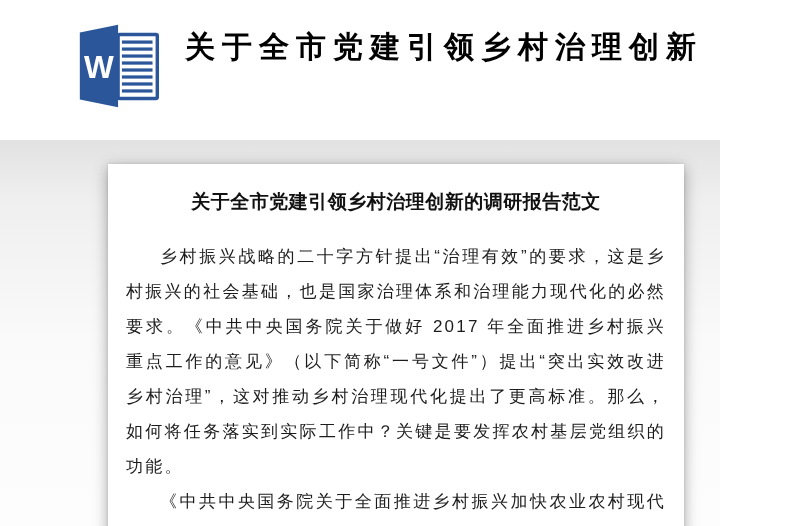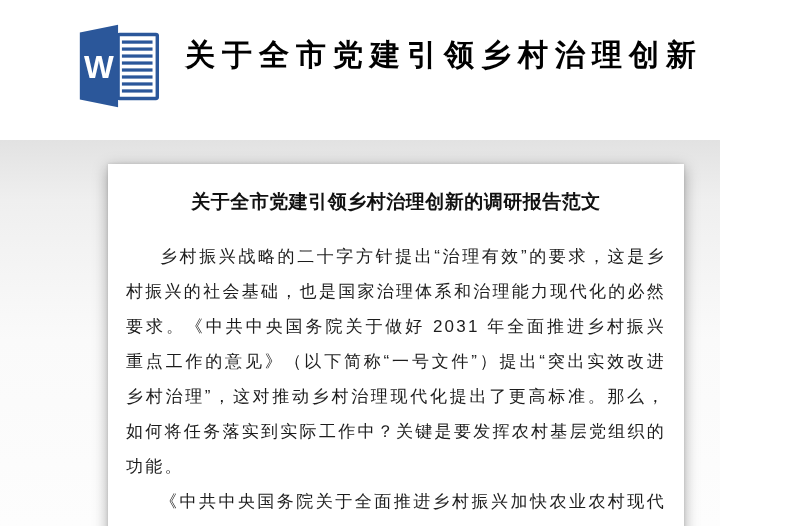--- a/index.html
+++ b/index.html
@@ -11,21 +11,21 @@
   .app{position:relative;width:800px;height:526px;overflow:hidden;}
 
   
   .header{
     position:relative;width:800px;height:140px;background:#ffffff;
   }
   .word-icon{
     position:absolute;left:76px;top:22px;width:88px;height:88px;
   }
   .header-title{
-    position:absolute;left:185px;top:32px;margin:0;
+    position:absolute;left:185px;top:24px;margin:0;
     font-size:30px;line-height:46px;font-weight:bold;color:#000000;
     letter-spacing:7px;white-space:nowrap;
   }
 
   
   .canvas{
     position:relative;width:720px;height:386px;
     background:linear-gradient(to bottom,#e2e2e2 0px,#efefef 60px,#fafafa 200px,#fdfdfd 386px);
     overflow:hidden;
   }
@@ -75,20 +75,20 @@
 
     <h1 class="header-title"><span>关于全市党建引领乡村治理创新</span><br></h1>
   </header>
 
   <div class="canvas">
     <div class="page">
 
       <h2 class="doc-title">关于全市党建引领乡村治理创新的调研报告范文</h2>
 
       <div class="doc-body">
-        <p>乡村振兴战略的二十字方针提出“治理有效”的要求，这是乡村振兴的社会基础，也是国家治理体系和治理能力现代化的必然要求。《中共中央国务院关于做好 2031 年全面推进乡村振兴重点工作的意见》（以下简称“一号文件”）提出“突出实效改进乡村治理”，这对推动乡村治理现代化提出了更高标准。那么，如何将任务落实到实际工作中？关键是要发挥农村基层党组织的功能。</p>
+        <p>乡村振兴战略的二十字方针提出“治理有效”的要求，这是乡村振兴的社会基础，也是国家治理体系和治理能力现代化的必然要求。《中共中央国务院关于做好 2017 年全面推进乡村振兴重点工作的意见》（以下简称“一号文件”）提出“突出实效改进乡村治理”，这对推动乡村治理现代化提出了更高标准。那么，如何将任务落实到实际工作中？关键是要发挥农村基层党组织的功能。</p>
         <p>《中共中央国务院关于全面推进乡村振兴加快农业农村现代化的意见》提出“充分发挥农村基层党组织领导作用，持续抓党建促乡村振兴，切实提升带动乡村振兴的组织力、凝聚力、执行力”。2022 年，全市各级党组织坚持大抓基层的鲜明导向，深入推进党建引领乡村治理创新。</p>
       </div>
 
     </div>
   </div>
 
 </div>
 
 </body></html>

